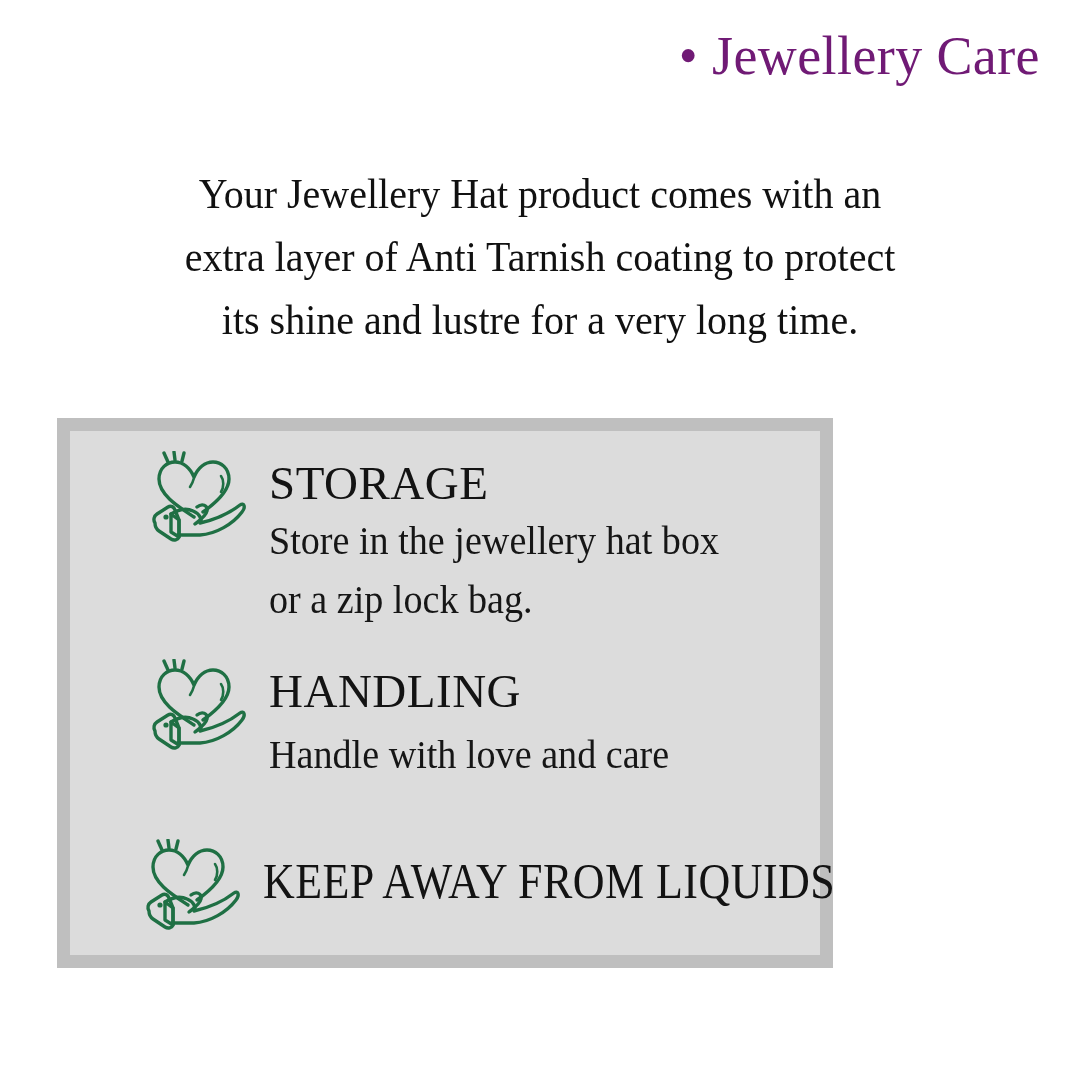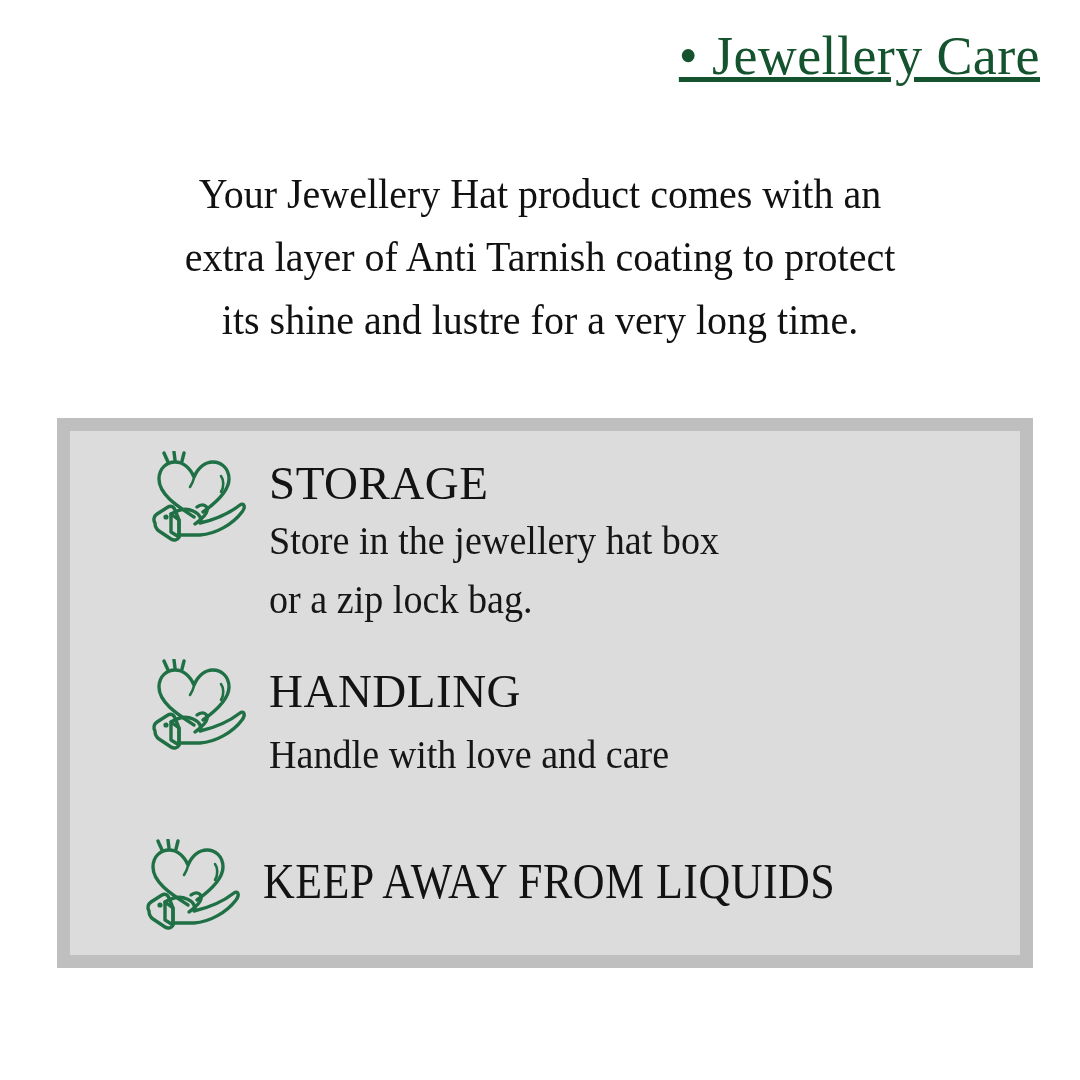--- a/index.html
+++ b/index.html
@@ -29,24 +29,23 @@
     top: 28px;
     left: 0;
     width: 1040px;
     text-align: right;
   }
   .title-text {
     display: inline-block;
     font-family: "Liberation Serif", "DejaVu Serif", serif;
     font-size: 54px;
     line-height: 1.05;
-    color: #14532d;
+    color: #701a75;
     letter-spacing: 0.4px;
     white-space: nowrap;
-    text-decoration: underline;
   }
 
   
   .intro {
     position: absolute;
     top: 162px;
     left: 80px;
     width: 920px;
     text-align: center;
     font-family: "Liberation Serif", "DejaVu Serif", serif;
@@ -59,21 +58,21 @@
   .intro .ln {
     display: block;
     white-space: nowrap;
   }
 
   
   .care-box {
     position: absolute;
     left: 57px;
     top: 418px;
-    width: 976px;
+    width: 776px;
     height: 550px;
     box-sizing: border-box;
     background: #dcdcdc;
     border: 13px solid #bfbfbf;
   }
 
   .care-list {
     position: relative;
     width: 100%;
     height: 100%;

